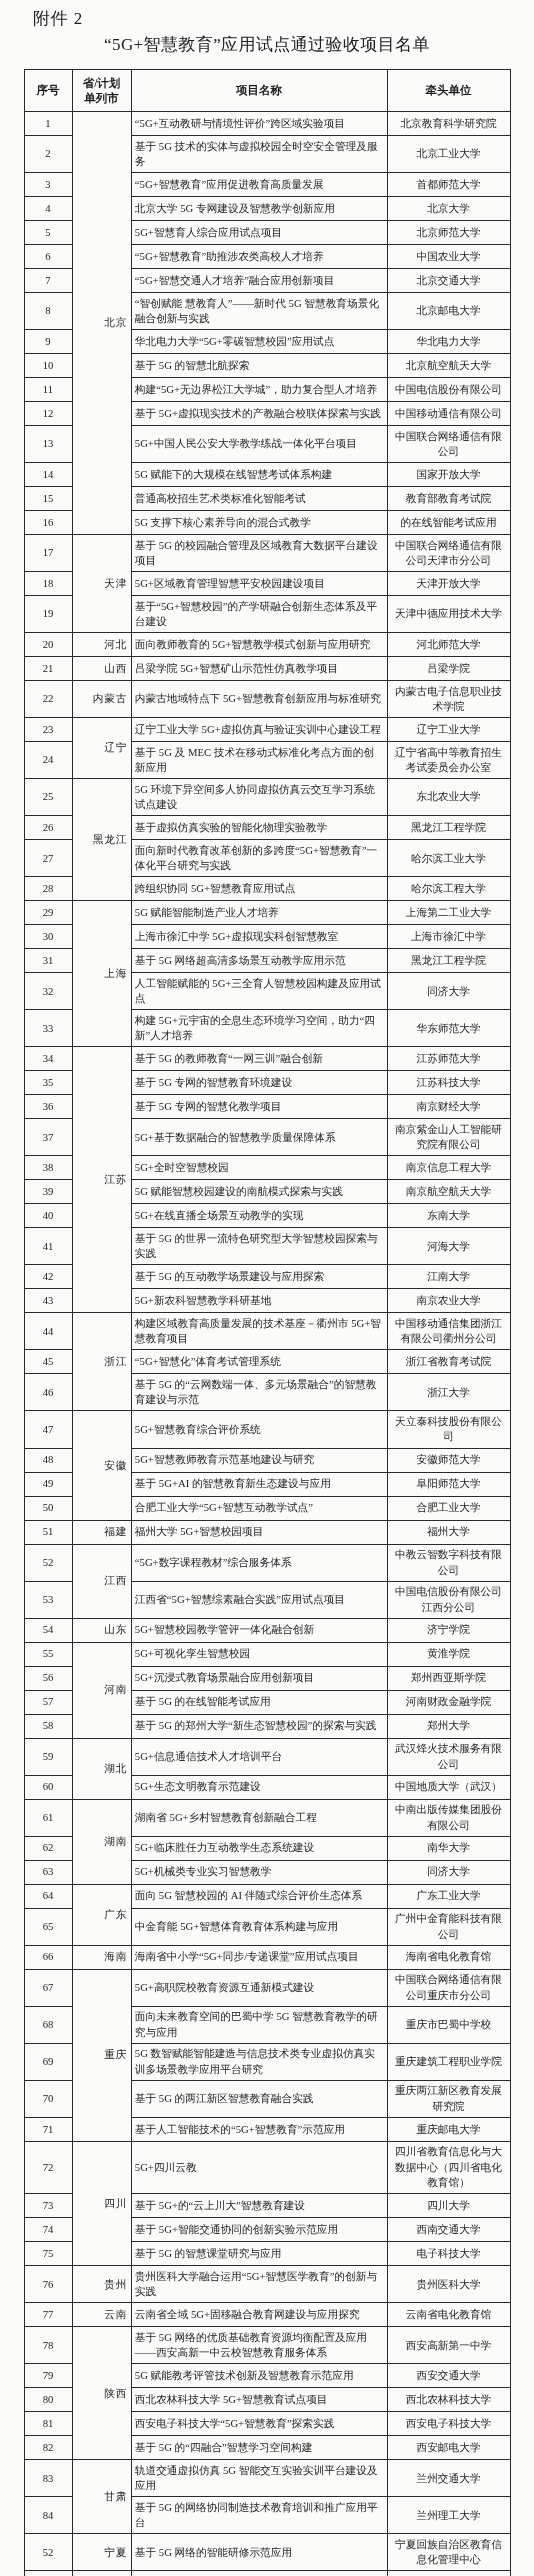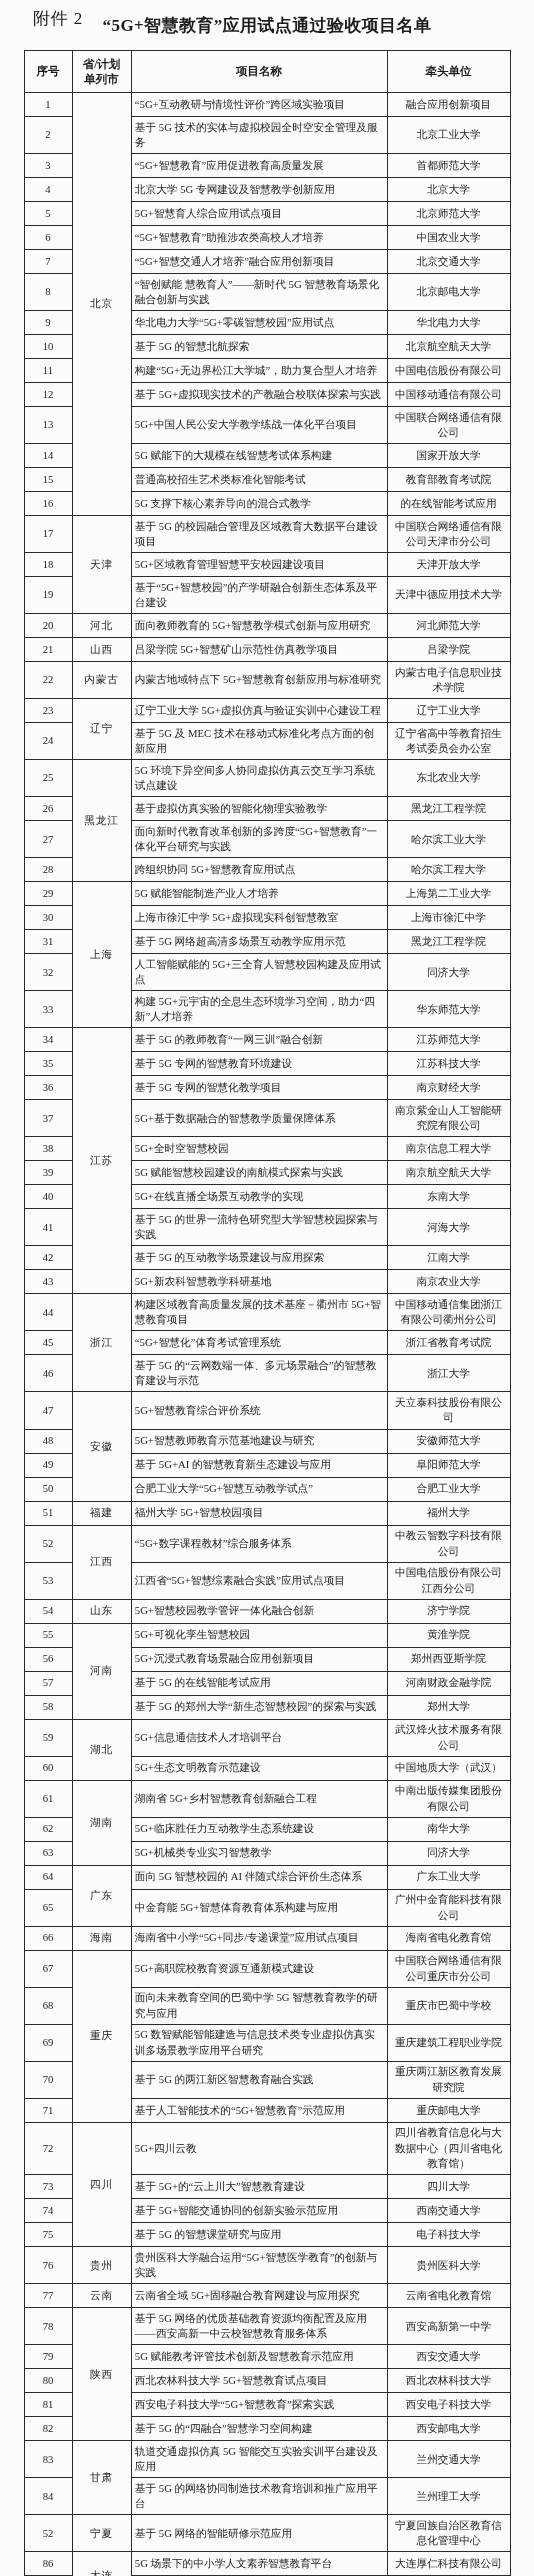--- a/index.html
+++ b/index.html
@@ -9,23 +9,23 @@
     font-family:"Liberation Serif","DejaVu Serif",serif;
     color:#1c1c1c;
     -webkit-font-smoothing:antialiased;
   }
   .page{position:relative;width:534px;min-height:2576px;background:#fbfbfa;}
   .attachment{
     position:absolute;left:33px;top:6.6px;
     font-size:17px;letter-spacing:0.8px;
   }
   .title{
-    padding-top:14px;margin:0 0 13px 0;
+    padding-top:33px;margin:0 0 13px 0;
     text-align:center;
-    font-size:17px;font-weight:bold;
+    font-size:17px;font-weight:normal;
     font-family:"Liberation Serif","DejaVu Serif",serif;
     letter-spacing:0.4px;
   }
   table{
     border-collapse:collapse;
     margin:0 auto;
     width:486px;
     table-layout:fixed;
   }
   th,td{
@@ -38,21 +38,21 @@
   th{
     font-weight:bold;
     text-align:center;
     font-size:11.5px;
     height:36px;
     white-space:pre-line;
     line-height:1.25;
   }
   td{height:18px;line-height:1.45;}
   td.no{text-align:center;font-family:"Liberation Serif","DejaVu Serif",serif;}
-  td.region{text-align:center;letter-spacing:0.8px;}
+  td.region{text-align:right;letter-spacing:0.8px;}
   td.project{text-align:left;}
   td.unit{text-align:center;}
 </style>
 </head>
 <body>
 
 <div class="page">
   <div class="attachment">附件 2</div>
 
   <h1 class="title">“5G+智慧教育”应用试点通过验收项目名单</h1>
@@ -71,21 +71,21 @@
 单列市</th>
           <th>项目名称</th>
           <th>牵头单位</th>
         </tr>
     </thead>
     <tbody id="table-body">
         <tr>
           <td class="no">1</td>
           <td class="region" rowspan="16">北京</td>
           <td class="project">“5G+互动教研与情境性评价”跨区域实验项目</td>
-          <td class="unit">融合应用创新项目</td>
+          <td class="unit">北京教育科学研究院</td>
         </tr>
         <tr>
           <td class="no">2</td>
           <td class="project">基于 5G 技术的实体与虚拟校园全时空安全管理及服务</td>
           <td class="unit">北京工业大学</td>
         </tr>
         <tr>
           <td class="no">3</td>
           <td class="project">“5G+智慧教育”应用促进教育高质量发展</td>
           <td class="unit">首都师范大学</td>

